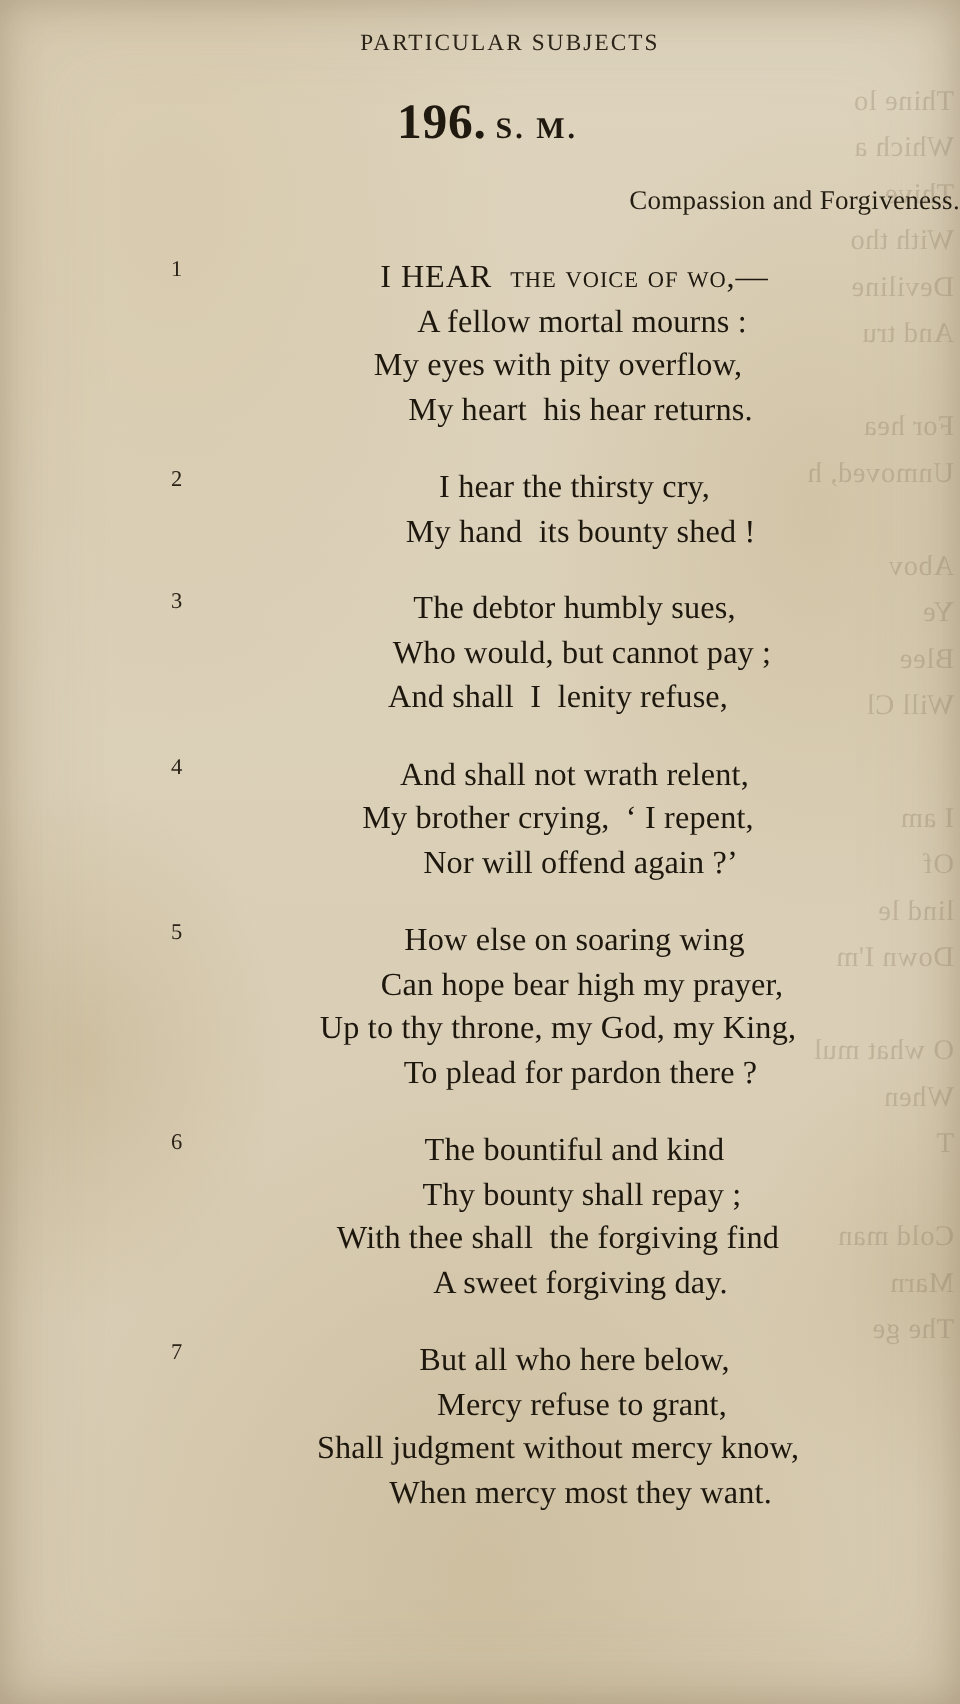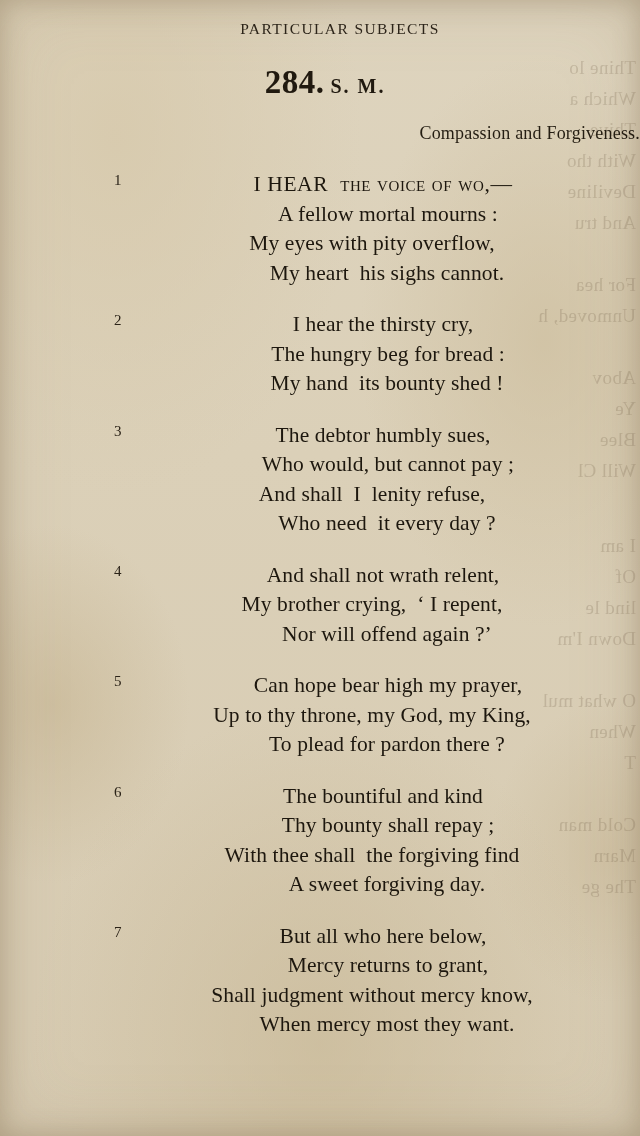--- a/index.html
+++ b/index.html
@@ -165,76 +165,75 @@
 
 Cold man
 Marn
 The ge</div>
 
   <div class="content">
 
     <div class="running-head">PARTICULAR SUBJECTS</div>
 
     <div class="hymn-number">
-      <span class="num">284.</span><span class="meter">S. M.</span>
+      <span class="num">196.</span><span class="meter">S. M.</span>
     </div>
 
     <div class="subtitle">Compassion and Forgiveness.</div>
 
     <div class="stanzas">
 
       <div class="stanza">
         <div class="stanza-number">1</div>
         <div class="line indent-a"><span class="sc">I HEAR  the voice of wo,—</span></div>
         <div class="line indent-b">A fellow mortal mourns :</div>
         <div class="line indent-c">My eyes with pity overflow,</div>
-        <div class="line indent-d">My heart  his sighs cannot.</div>
+        <div class="line indent-d">My heart  his hear returns.</div>
       </div>
 
       <div class="stanza">
         <div class="stanza-number">2</div>
         <div class="line indent-a">I hear the thirsty cry,</div>
-        <div class="line indent-b">The hungry beg for bread :</div>
         <div class="line indent-d">My hand  its bounty shed !</div>
       </div>
 
       <div class="stanza">
         <div class="stanza-number">3</div>
         <div class="line indent-a">The debtor humbly sues,</div>
         <div class="line indent-b">Who would, but cannot pay ;</div>
         <div class="line indent-c">And shall  I  lenity refuse,</div>
-        <div class="line indent-d">Who need  it every day ?</div>
       </div>
 
       <div class="stanza">
         <div class="stanza-number">4</div>
         <div class="line indent-a">And shall not wrath relent,</div>
         <div class="line indent-c">My brother crying,  ‘ I repent,</div>
         <div class="line indent-d">Nor will offend again ?’</div>
       </div>
 
       <div class="stanza">
         <div class="stanza-number">5</div>
+        <div class="line indent-a">How else on soaring wing</div>
         <div class="line indent-b">Can hope bear high my prayer,</div>
         <div class="line indent-c">Up to thy throne, my God, my King,</div>
         <div class="line indent-d">To plead for pardon there ?</div>
       </div>
 
       <div class="stanza">
         <div class="stanza-number">6</div>
         <div class="line indent-a">The bountiful and kind</div>
         <div class="line indent-b">Thy bounty shall repay ;</div>
         <div class="line indent-c">With thee shall  the forgiving find</div>
         <div class="line indent-d">A sweet forgiving day.</div>
       </div>
 
       <div class="stanza">
         <div class="stanza-number">7</div>
         <div class="line indent-a">But all who here below,</div>
-        <div class="line indent-b">Mercy returns to grant,</div>
+        <div class="line indent-b">Mercy refuse to grant,</div>
         <div class="line indent-c">Shall judgment without mercy know,</div>
         <div class="line indent-d">When mercy most they want.</div>
       </div>
 
     </div>
 
   </div>
 </div>
 
 </body></html>

